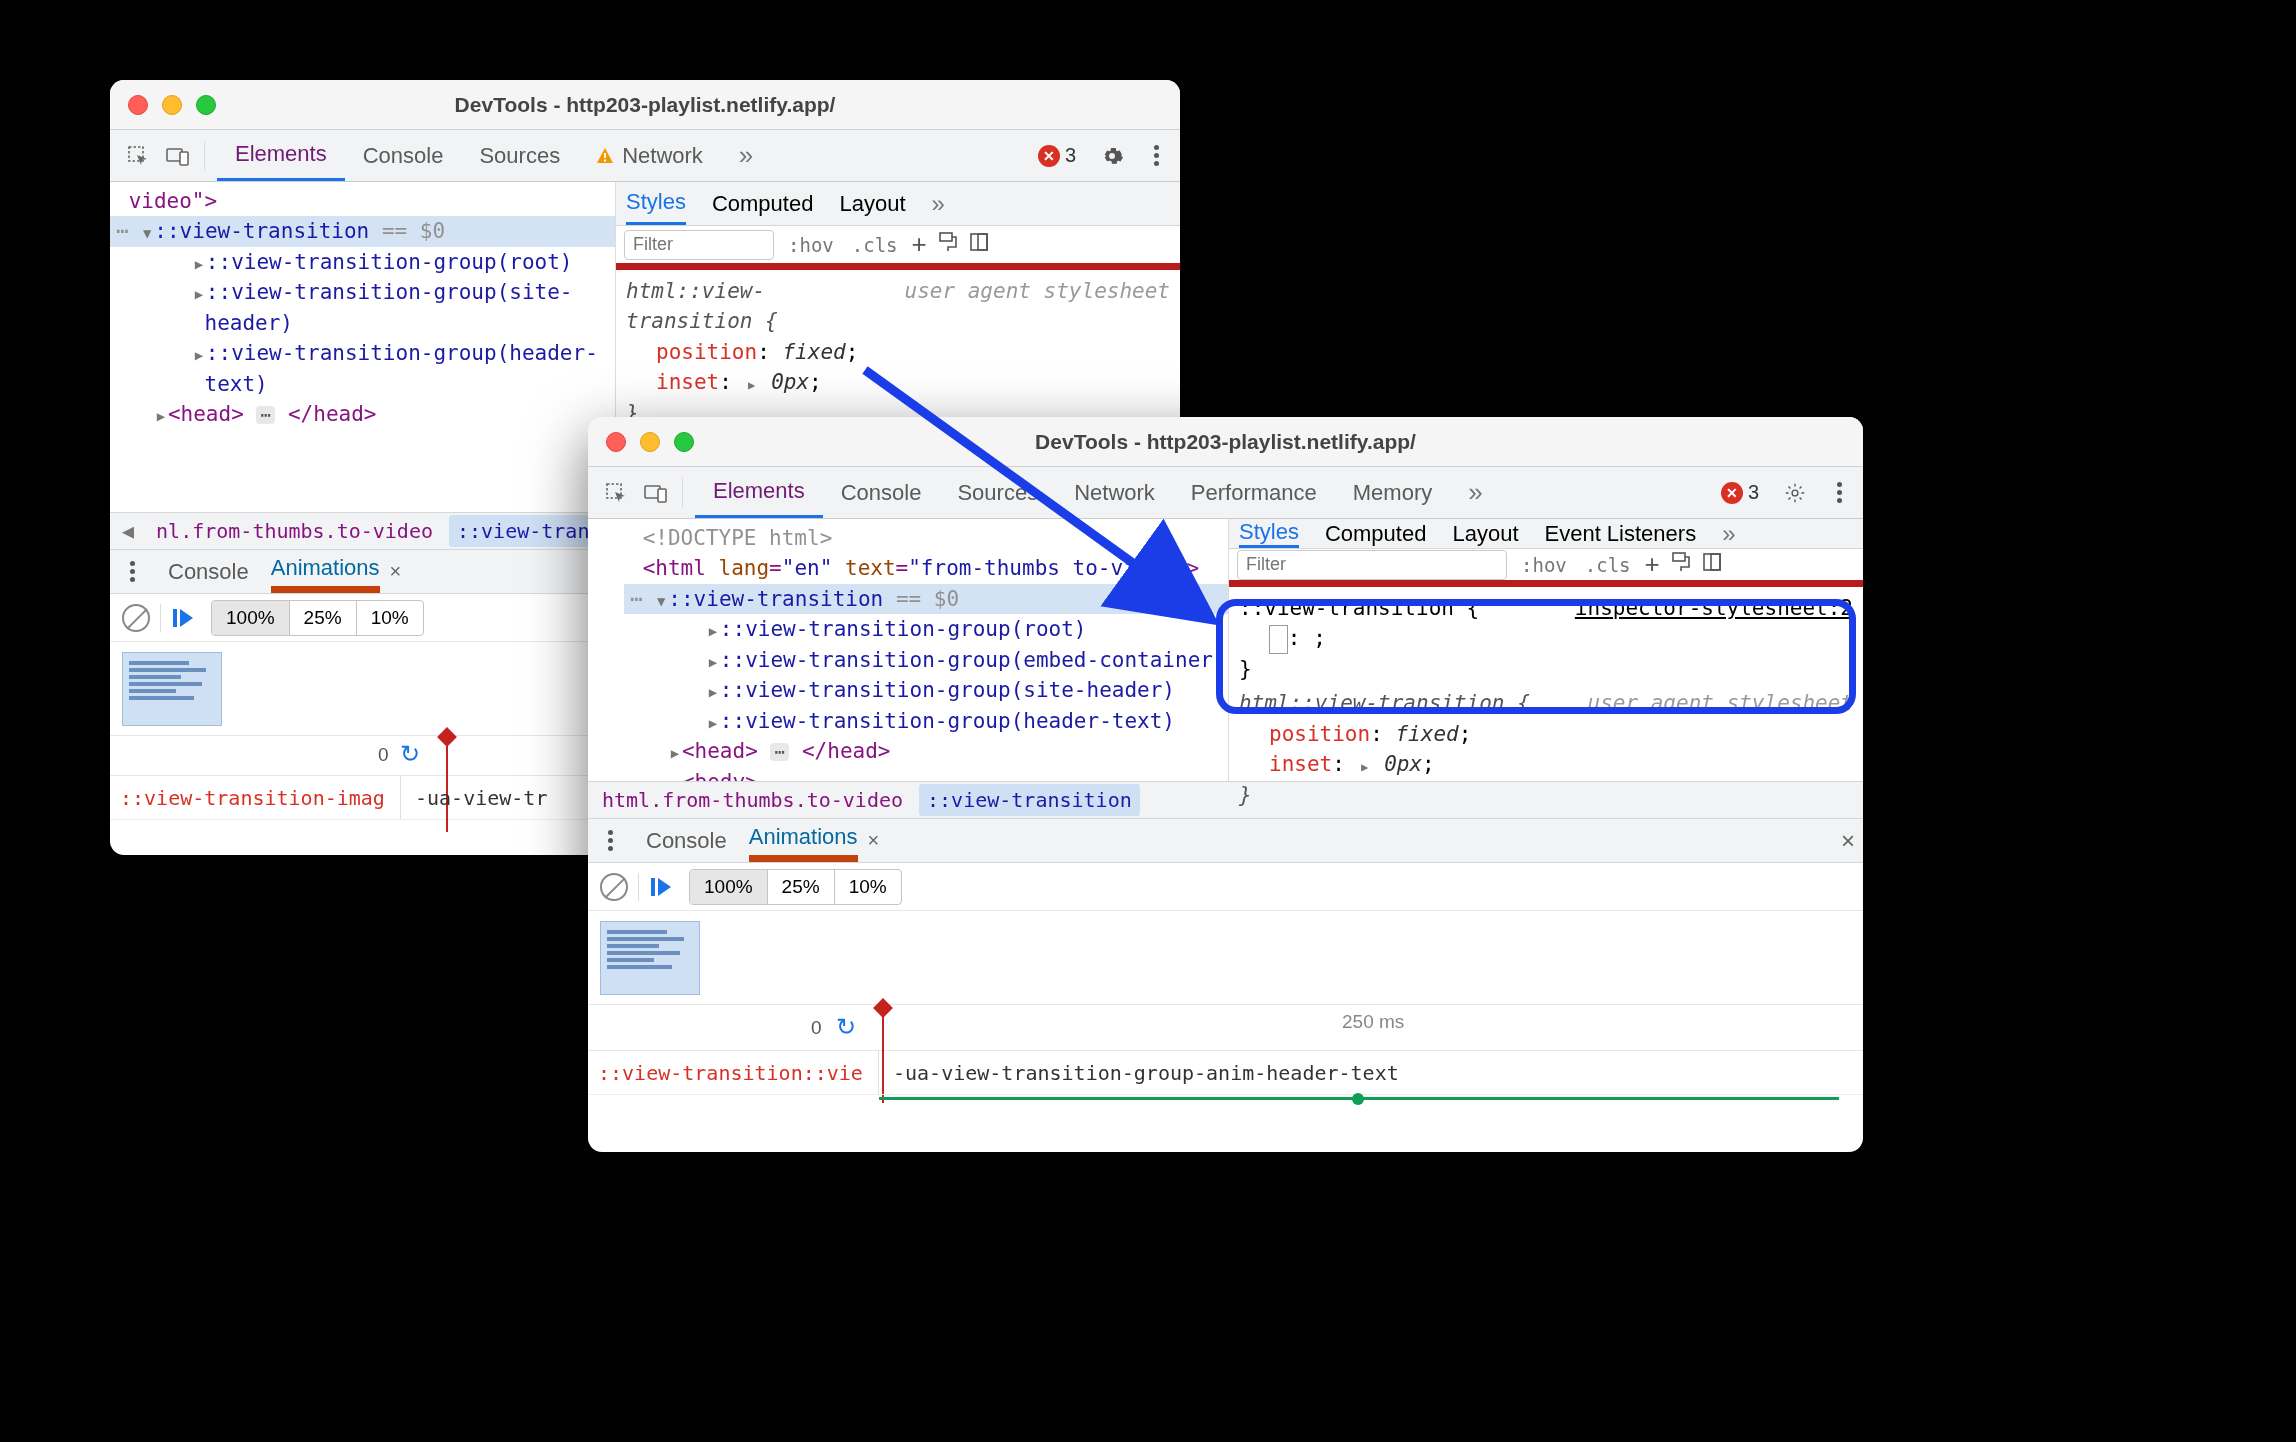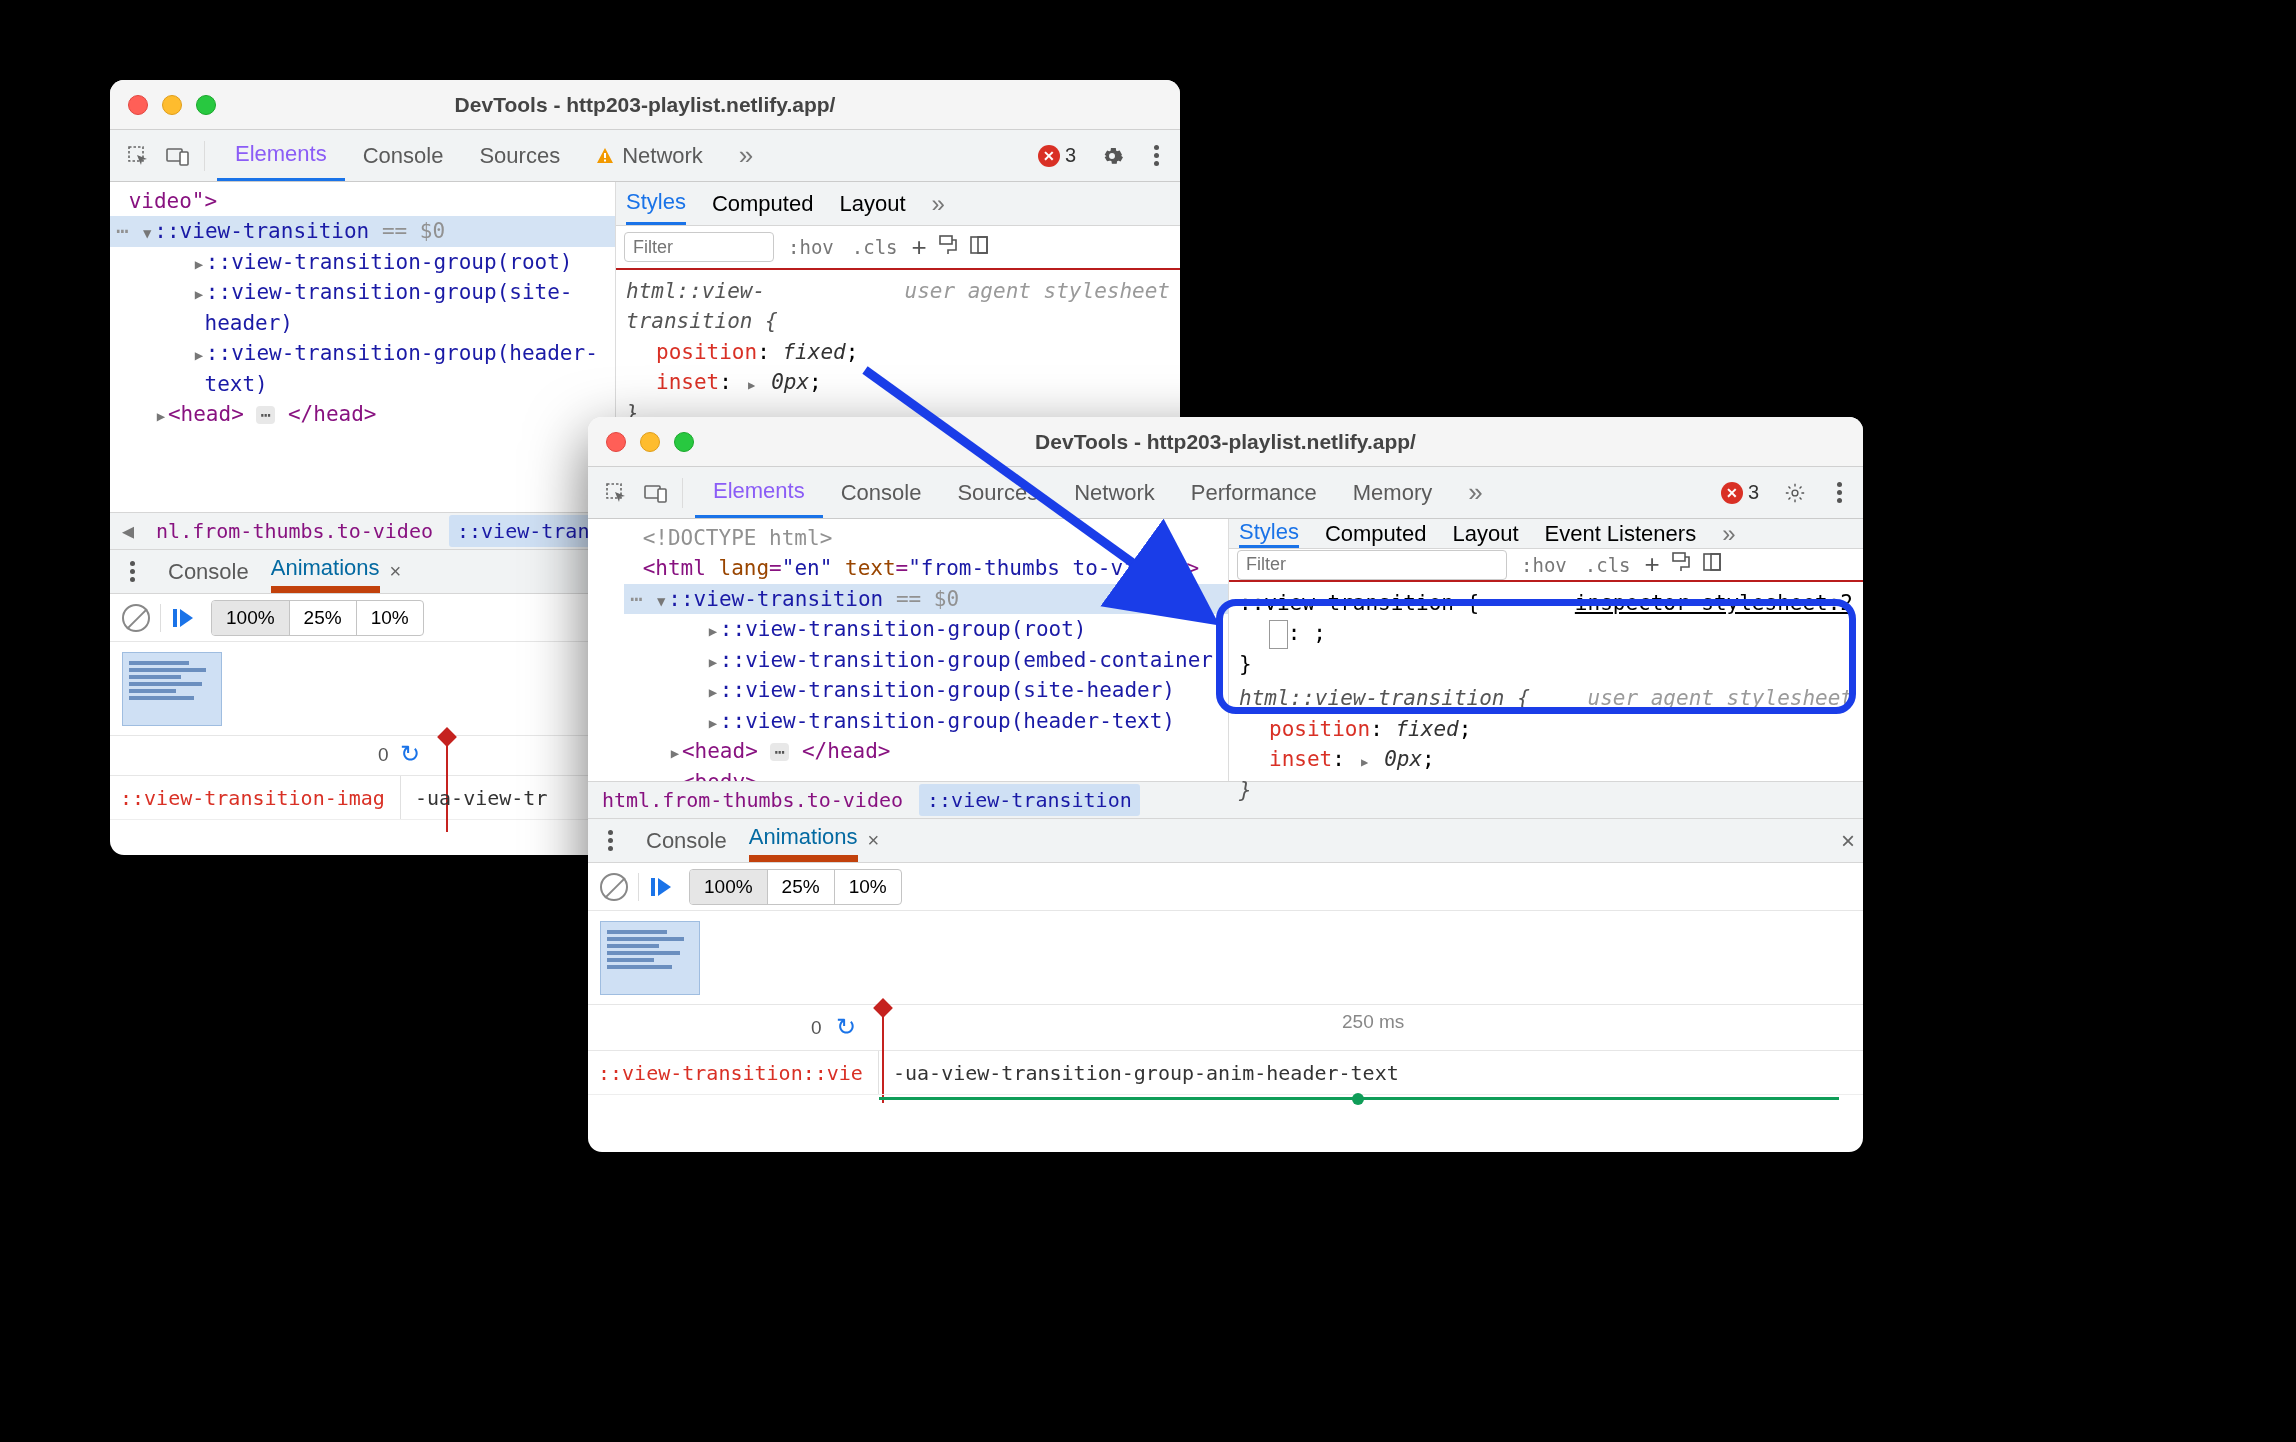--- a/index.html
+++ b/index.html
@@ -51,21 +51,21 @@
   }
   .tabs { display: flex; align-items: stretch; gap: 0; height: 100%; margin-left: 6px; flex: 1; }
   .tab {
     padding: 0 18px;
     display: flex; align-items: center;
     color: #5a5a5a;
     cursor: pointer;
     font-size: 22px;
     gap: 6px;
   }
-  .tab.active { color: #8b5cf6; border-bottom: 3px solid #1a73e8; font-weight:500; }
+  .tab.active { color: #701a75; border-bottom: 3px solid #1a73e8; font-weight:500; }
   .right-tools { display:flex; align-items:center; gap:10px; margin-left:auto; padding-right:2px; }
   .badge-err {
     display:flex; align-items:center; gap:5px;
     background: none; padding: 2px 6px; border-radius:10px;
     font-size:20px; color:#333;
   }
   .circle-err { width:22px; height:22px; background:#d93025; border-radius:50%; display:flex; align-items:center; justify-content:center; color:#fff; font-size:14px; font-weight:bold; }
   .row { display:flex; align-items:stretch; }
   .elements-pane { flex:1; font-size: 21px; line-height:1.45; padding: 4px 0 6px 0; overflow:hidden; }
   .elements-pane .line { white-space: pre; padding: 0 6px; }
@@ -75,21 +75,21 @@
   .gray { color: #919191; }
   .brown { color: #994500;}
   .styles-pane { width: 565px; min-width: 400px; border-left: 1px solid #dcdcdc; display:flex; flex-direction:column; }
   .styles-tabs {
     height: 44px; background:#f1f3f4; border-bottom:1px solid #d6d6d6;
     display:flex; align-items:center; font-size:22px; padding: 0 10px; gap: 26px;
   }
   .styles-tabs .t.active { color:#1a73e8; border-bottom:3px solid #1a73e8; }
   .styles-tabs .t { height:100%; display:flex; align-items:center; cursor:pointer; }
   .filterbar {
-    height: 44px; border-bottom:2px solid #b91c1c; display:flex; align-items:center;
+    height: 44px; border-bottom:7px solid #b91c1c; display:flex; align-items:center;
     padding: 0 8px; gap: 10px; font-size:20px;
   }
   .filterbar input {
     width: 150px; height: 30px; border:1px solid #cacaca; border-radius:4px;
     padding: 0 8px; font-size:18px; color:#888;
   }
   .filterbar .txtb { color:#777; cursor:pointer; padding:2px 4px; font-family:Menlo,monospace; font-size:19px;text-align:center; }
   .styles-body { font-size:21px; padding: 6px 10px; line-height:1.45; }
   .ua-note { color:#9a9a9a; font-style:italic; float:right; }
   .css-prop { color:#d93025; }

